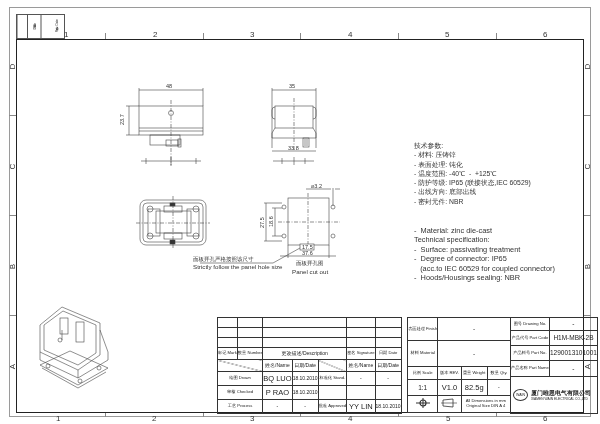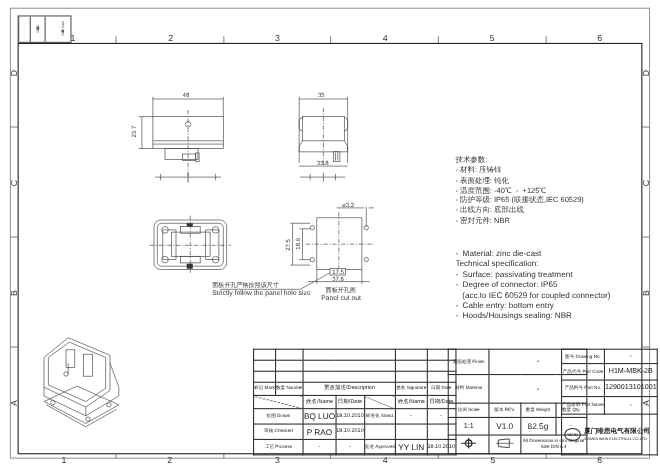--- a/index.html
+++ b/index.html
@@ -209,25 +209,24 @@
   <div class="spec-cn">- 出线方向: 底部出线</div>
   <div class="spec-cn">- 密封元件: NBR</div>
 </div>
 
 <div class="abs" style="left:414px;top:226px">
   <div class="spec">-  Material: zinc die-cast</div>
   <div class="spec">Technical specification:</div>
   <div class="spec">-  Surface: passivating treatment</div>
   <div class="spec">-  Degree of connector: IP65</div>
   <div class="spec">   (acc.to IEC 60529 for coupled connector)</div>
-  <div class="spec">-  Cable entry: bottom entry</div>
   <div class="spec">-  Hoods/Housings sealing: NBR</div>
 </div>
 
-<table class="tb" style="left:230px;top:317px;width:178px;height:96px">
+<table class="tb" style="left:217px;top:317px;width:178px;height:96px">
   <colgroup>
       <col style="width:19px">
       <col style="width:18px">
       <col style="width:27px">
       <col style="width:25px">
       <col style="width:27px">
       <col style="width:26px">
       <col style="width:36px">
     </colgroup>
   <tbody>
@@ -287,21 +286,21 @@
     <td colspan="2" class="sm">工艺 Process</td>
     <td>-</td>
     <td>-</td>
     <td class="sm">批准 Approved</td>
     <td class="big">YY  LIN</td>
     <td>18.10.2010</td>
   </tr>
 </tbody>
   </table>
 
-<table class="tb" style="left:407px;top:317px;width:127px;height:96px">
+<table class="tb" style="left:407px;top:317px;width:104px;height:96px">
   <colgroup>
       <col style="width:22px">
       <col style="width:23px">
       <col style="width:26px">
       <col style="width:23px">
     </colgroup>
   <tbody>
       <tr style="height:22px">
     <td class="sm">表面处理 Finish</td>
     <td colspan="3" class="med">-</td>

